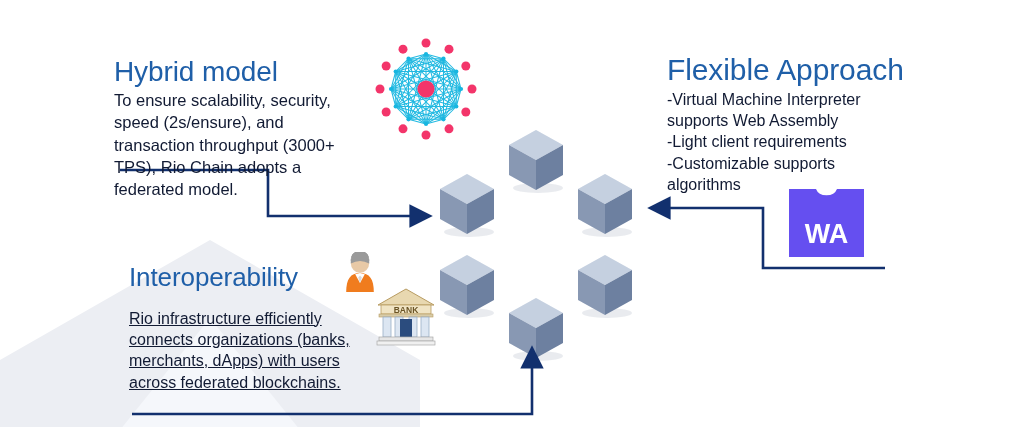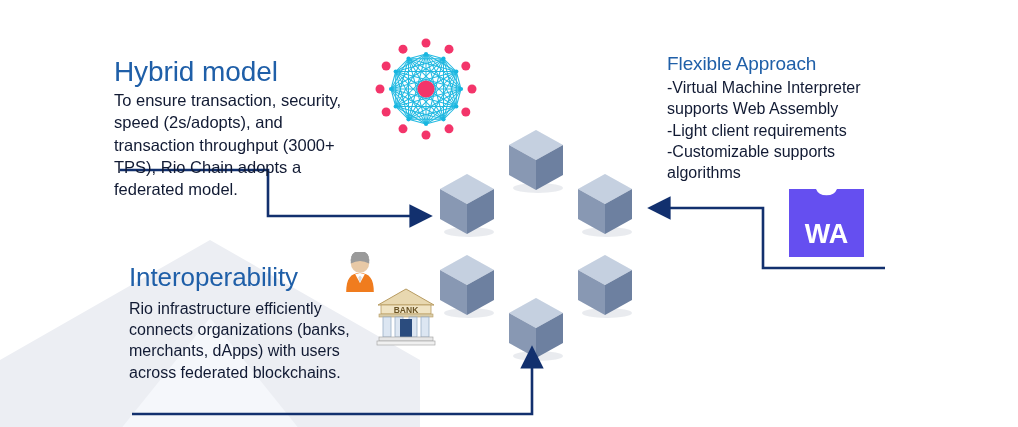--- a/index.html
+++ b/index.html
@@ -45,26 +45,26 @@
     font-weight: 400;
     line-height: 1.36;
   }
   .body-text div { white-space: nowrap; }
 
   #hybrid-block { left: 114px; top: 24px; margin-top: 33px; }
   #hybrid-block .heading { font-size: 28px; }
   #hybrid-block .body-text { margin-top: 2px; }
 
   #flexible-block { left: 667px; top: 54px; }
-  #flexible-block .heading { font-size: 19px; }
+  #flexible-block .heading { font-size: 30px; }
   #flexible-block .body-text { margin-top: 3px; font-size: 16px; line-height: 1.33; }
 
   #interop-block { left: 129px; top: 264px; }
   #interop-block .heading { font-size: 26px; }
-  #interop-block .body-text { margin-top: 6px; font-size: 16px; line-height: 1.34; }
+  #interop-block .body-text { margin-top: 16px; font-size: 16px; line-height: 1.34; text-decoration: underline; }
 
   
   #connectors {
     position: absolute;
     left: 0; top: 0;
     width: 1018px; height: 427px;
     pointer-events: none;
   }
 
   
@@ -318,22 +318,22 @@
       <rect x="46" y="32" width="8" height="20"></rect>
     </g>
     <rect x="25" y="34" width="12" height="18" fill="#2B4C7E"></rect>
     <rect x="4" y="52" width="54" height="4" fill="#E6E6E6" stroke="#A9A9A9" stroke-width="0.7"></rect>
     <rect x="2" y="56" width="58" height="4" fill="#F0F0F0" stroke="#A9A9A9" stroke-width="0.7"></rect>
   </svg>
 
   <div class="block" id="hybrid-block">
     <div class="heading">Hybrid model</div>
     <div class="body-text">
-      <div>To ensure transaction, security,</div>
-      <div>speed (2s/adopts), and</div>
+      <div>To ensure scalability, security,</div>
+      <div>speed (2s/ensure), and</div>
       <div>transaction throughput (3000+</div>
       <div>TPS), Rio Chain adopts a</div>
       <div>federated model.</div>
     </div>
   </div>
 
   <div class="block" id="flexible-block">
     <div class="heading">Flexible Approach</div>
     <div class="body-text">
       <div>-Virtual Machine Interpreter</div>

